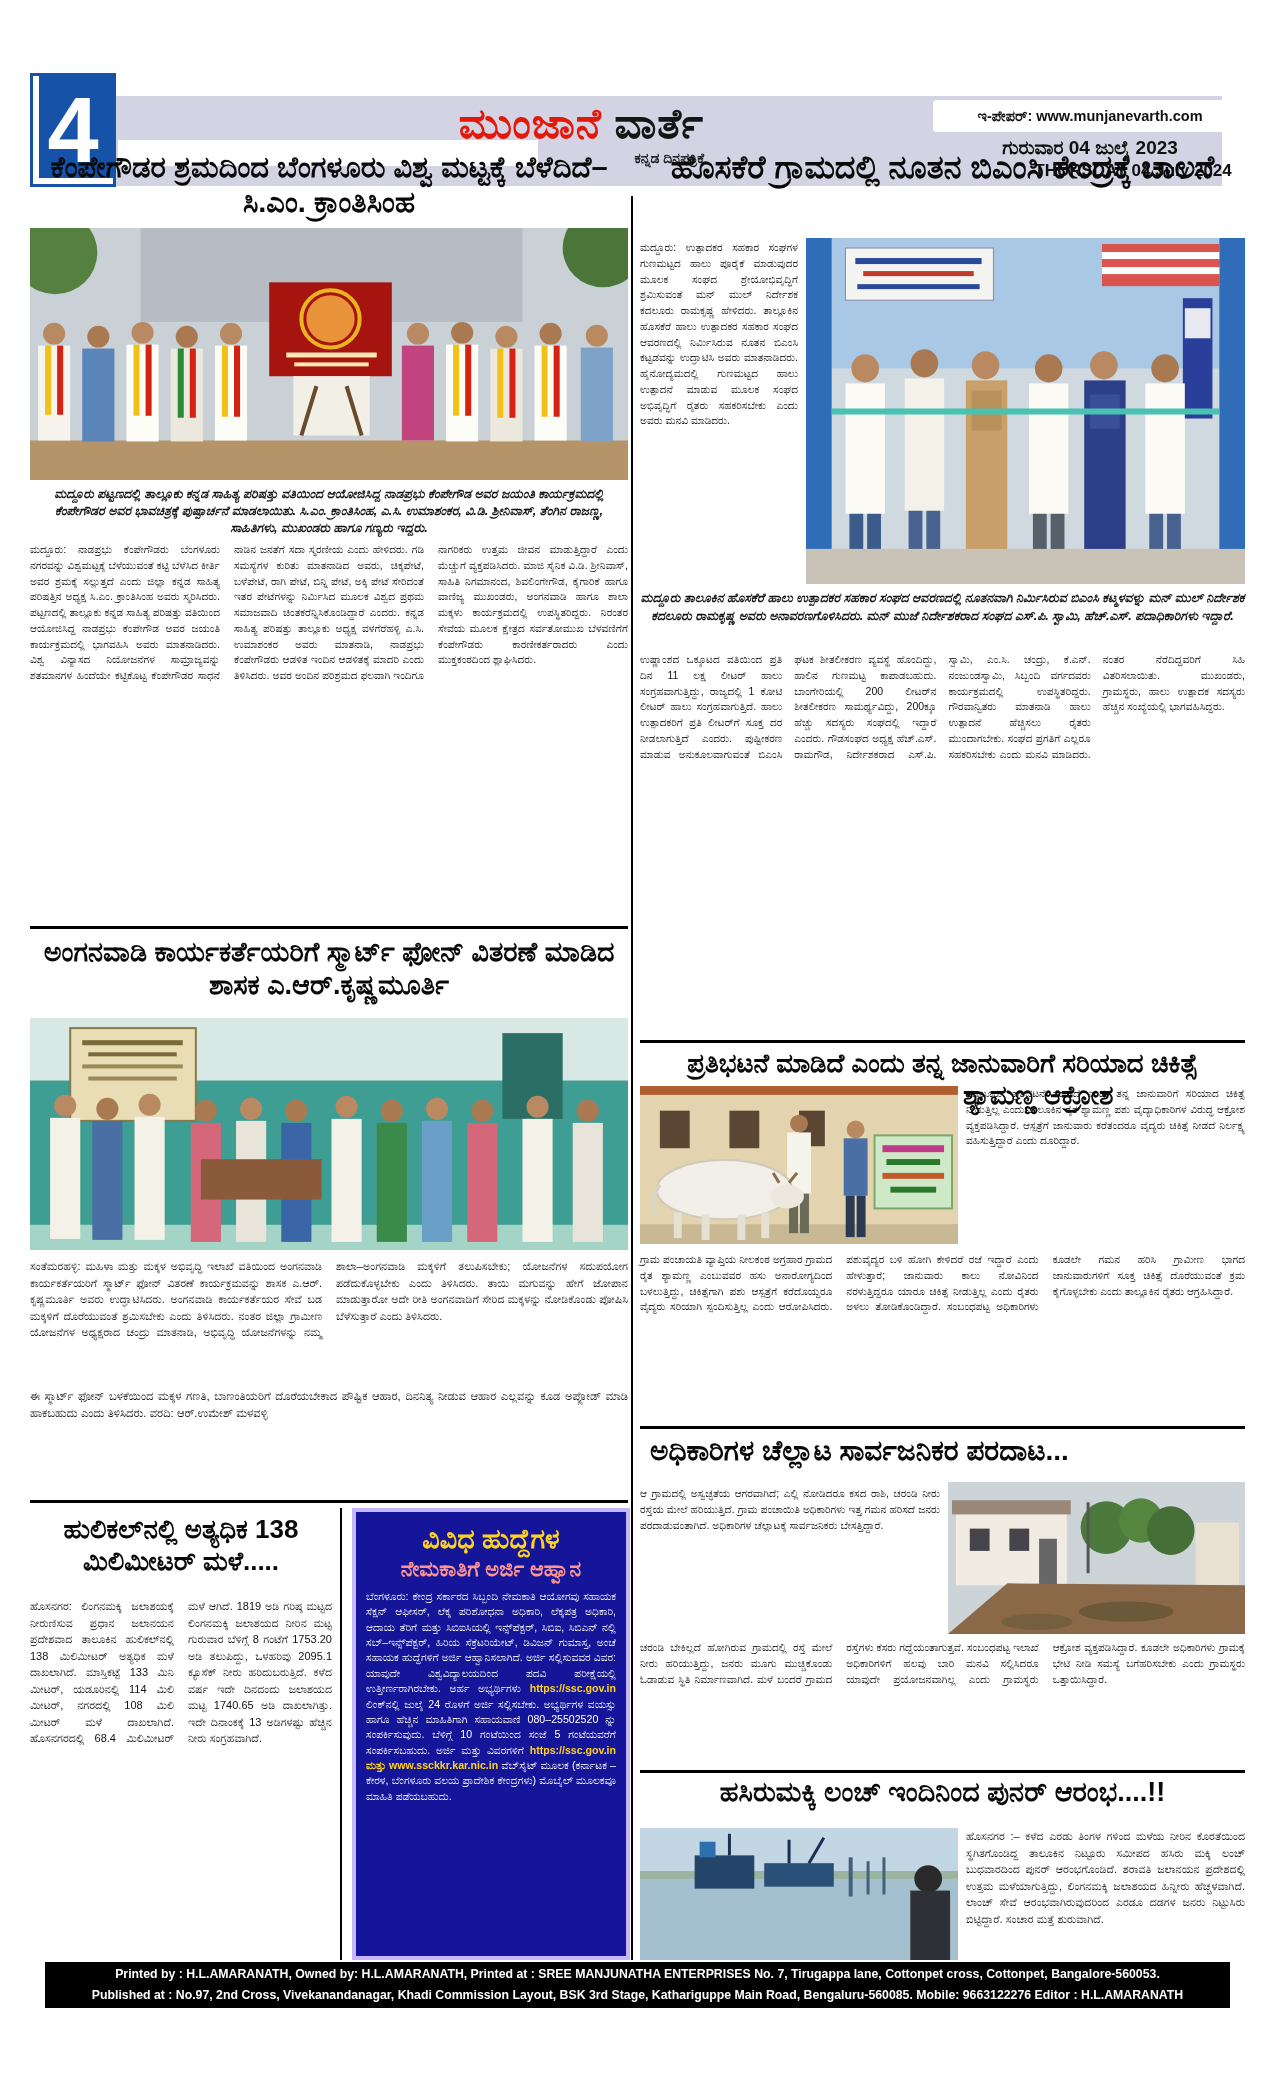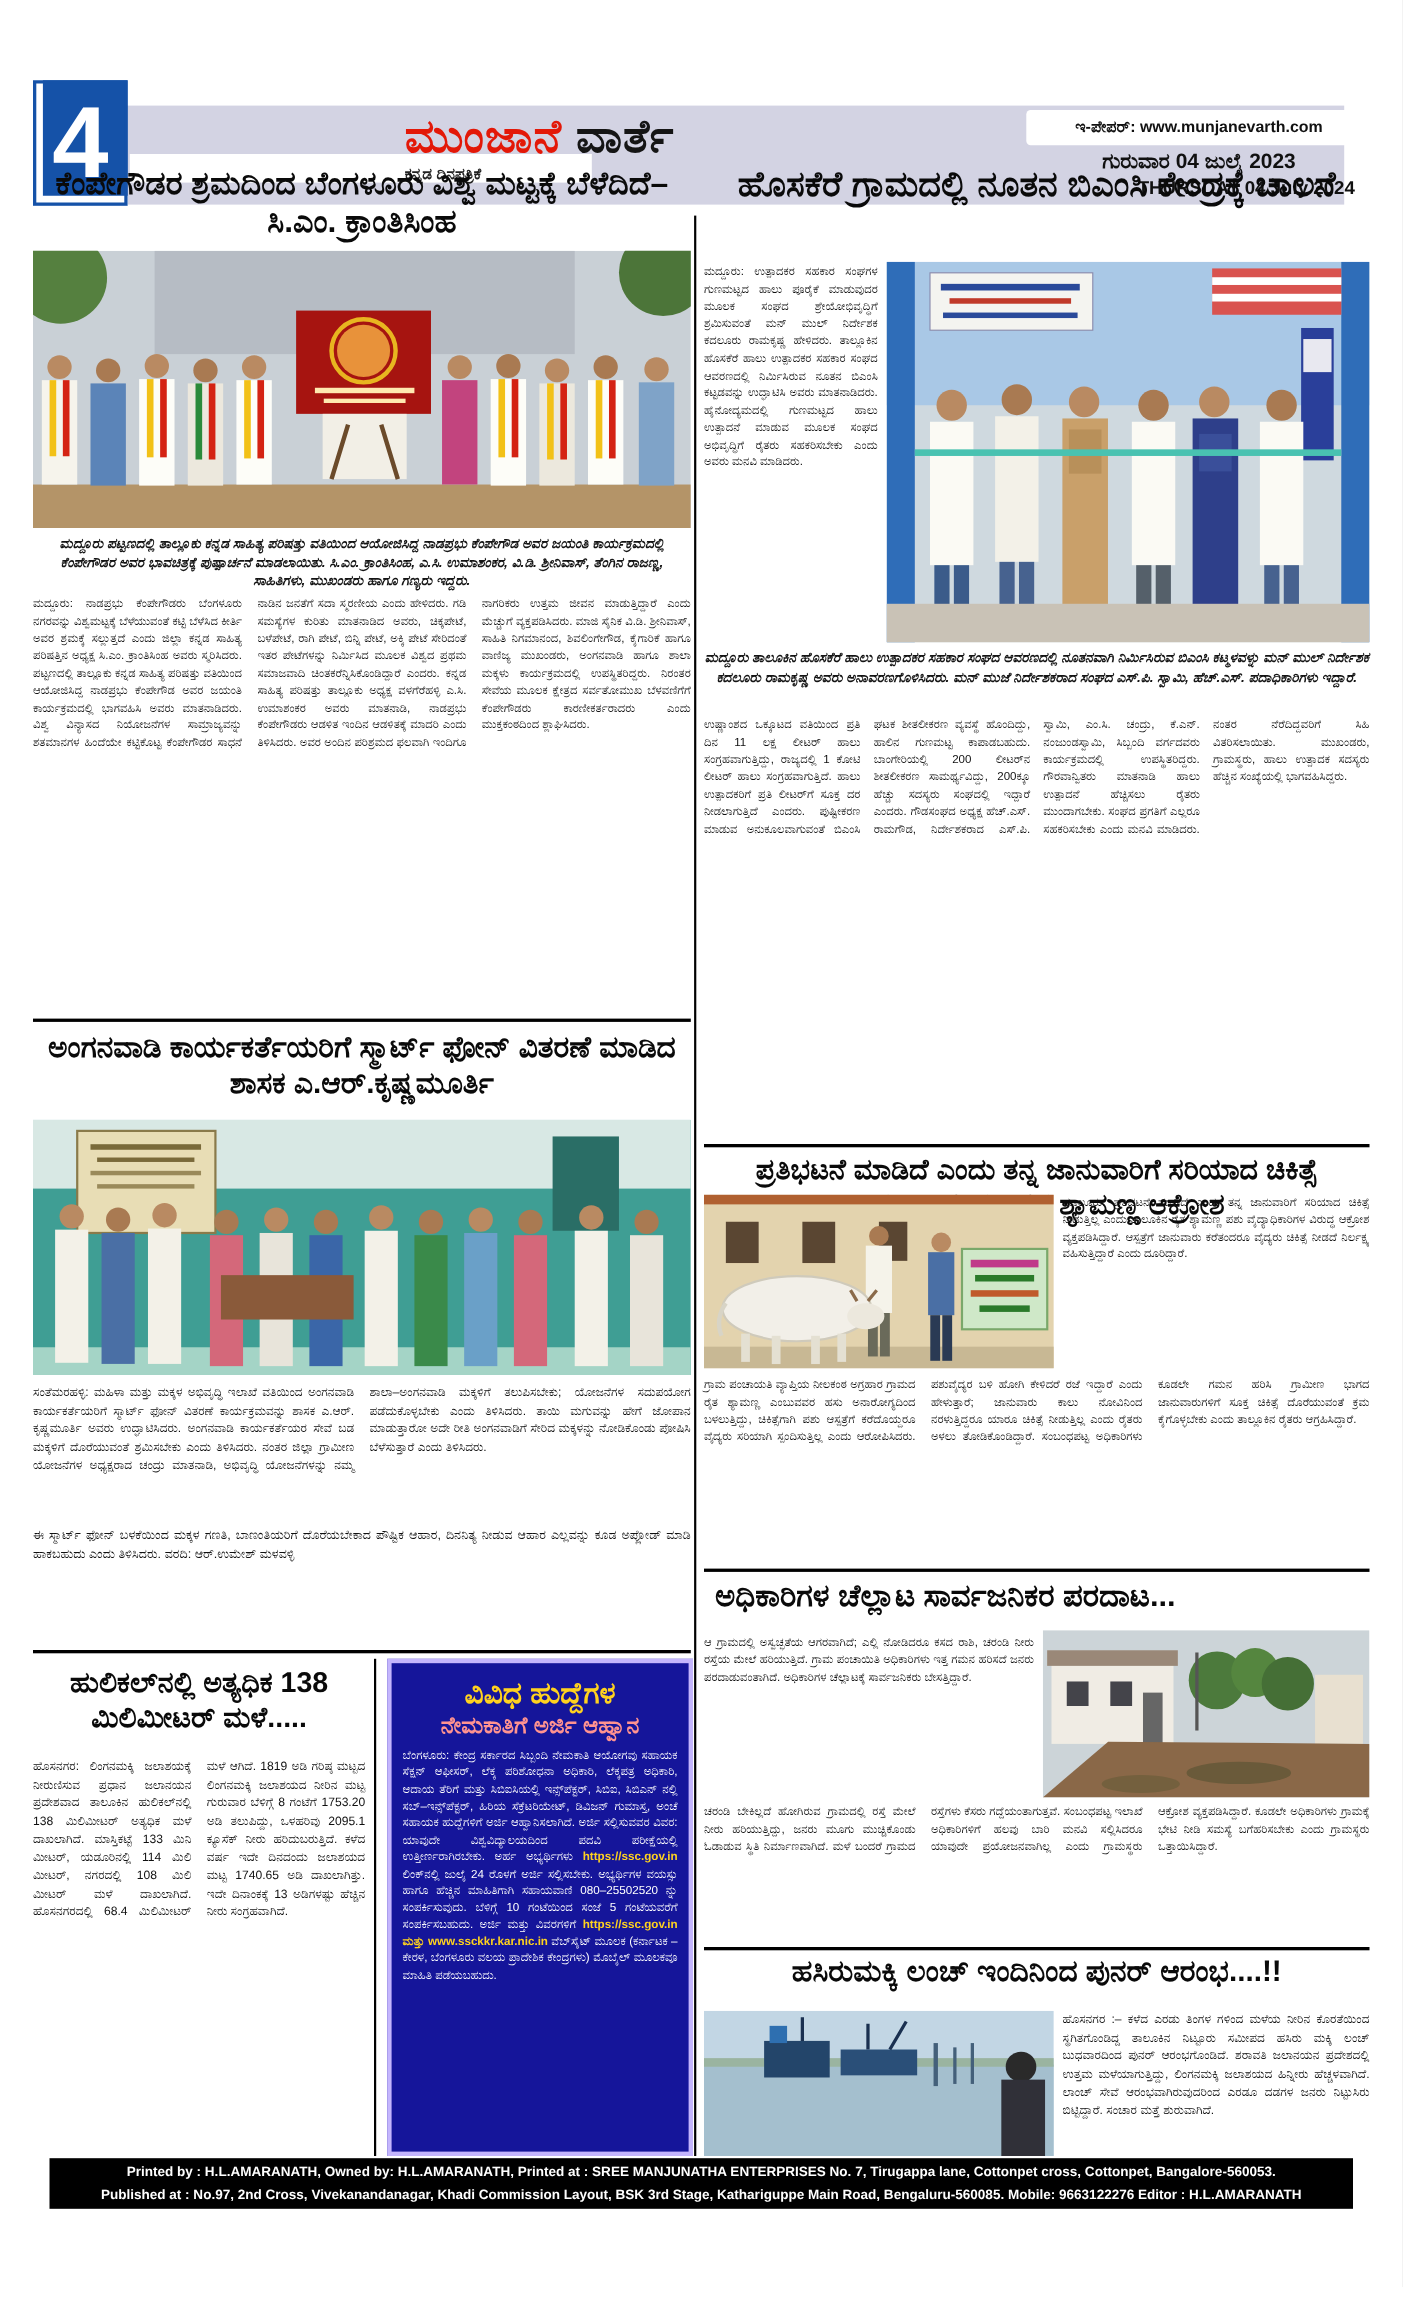--- a/index.html
+++ b/index.html
@@ -4,21 +4,21 @@
 <style>
   html,body{margin:0;padding:0;background:#e9e9e9;}
   .page{position:relative;width:1275px;height:2100px;background:#ffffff;margin:0 auto;
         font-family:"Liberation Sans","DejaVu Sans",sans-serif;color:#111;overflow:hidden;}
   .abs{position:absolute;}
   
   #hdr-band{left:88px;top:96px;width:1134px;height:90px;background:#d3d3e3;}
   #hdr-strip{left:118px;top:140px;width:420px;height:26px;background:#ffffff;}
   #page-num{left:30px;top:73px;width:86px;height:114px;background:#1552a8;display:flex;align-items:center;justify-content:center;
             color:#ffffff;font-size:92px;font-weight:bold;box-shadow:inset 0 0 0 3px #1552a8, inset 6px -6px 0 3px #ffffff;}
-  #masthead{left:368px;top:100px;width:336px;text-align:left;}
+  #masthead{left:368px;top:100px;width:336px;text-align:right;}
   #masthead .line1{font-size:42px;font-weight:bold;letter-spacing:1px;white-space:nowrap;}
   .m-red{color:#e31808;} .m-black{color:#151515;}
   #masthead .sub{font-size:14px;font-weight:bold;margin-top:2px;color:#222;}
   #epaper-box{left:933px;top:100px;width:314px;height:32px;background:#ffffff;border-radius:4px;display:flex;align-items:center;justify-content:center;
               font-size:14.5px;font-weight:bold;color:#111;}
   #date-kn{left:933px;top:137px;width:314px;text-align:center;font-size:19px;font-weight:bold;color:#111;}
   #date-en{left:933px;top:161px;width:314px;text-align:center;font-size:17px;font-weight:bold;color:#111;padding-left:43px;}
   
   .vrule{width:2px;background:#000;}
   .hrule{height:3px;background:#000;}

